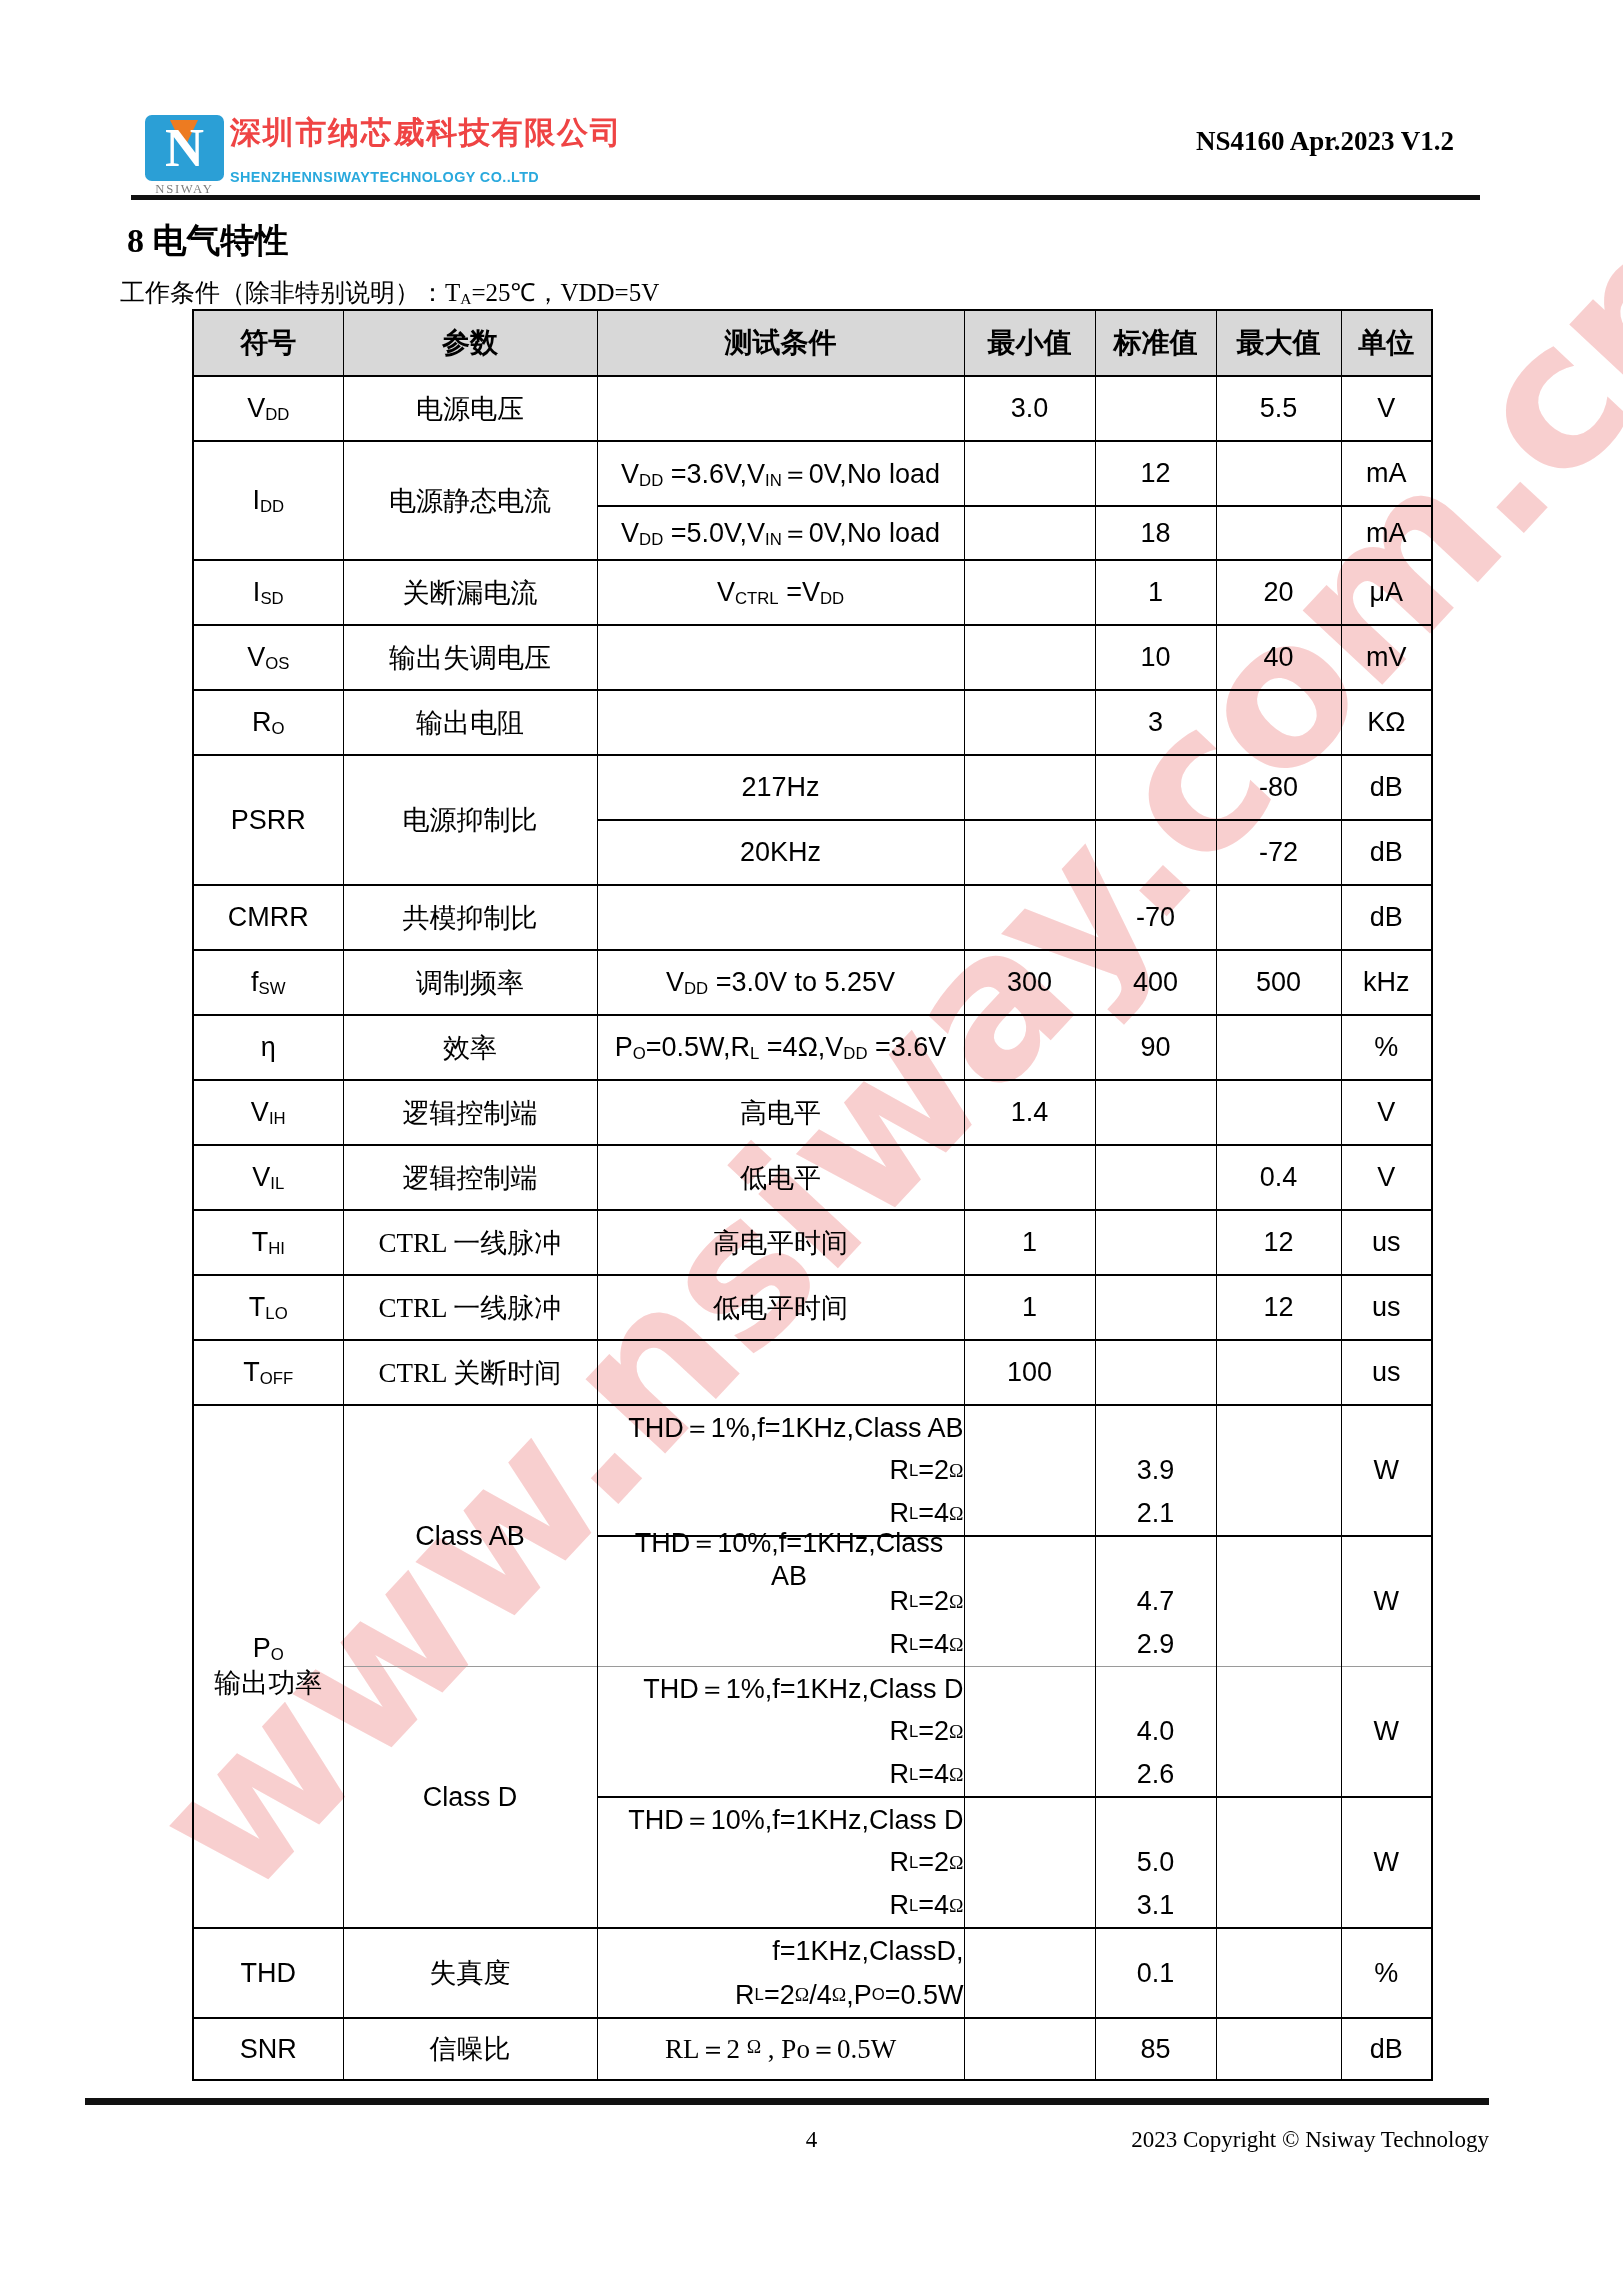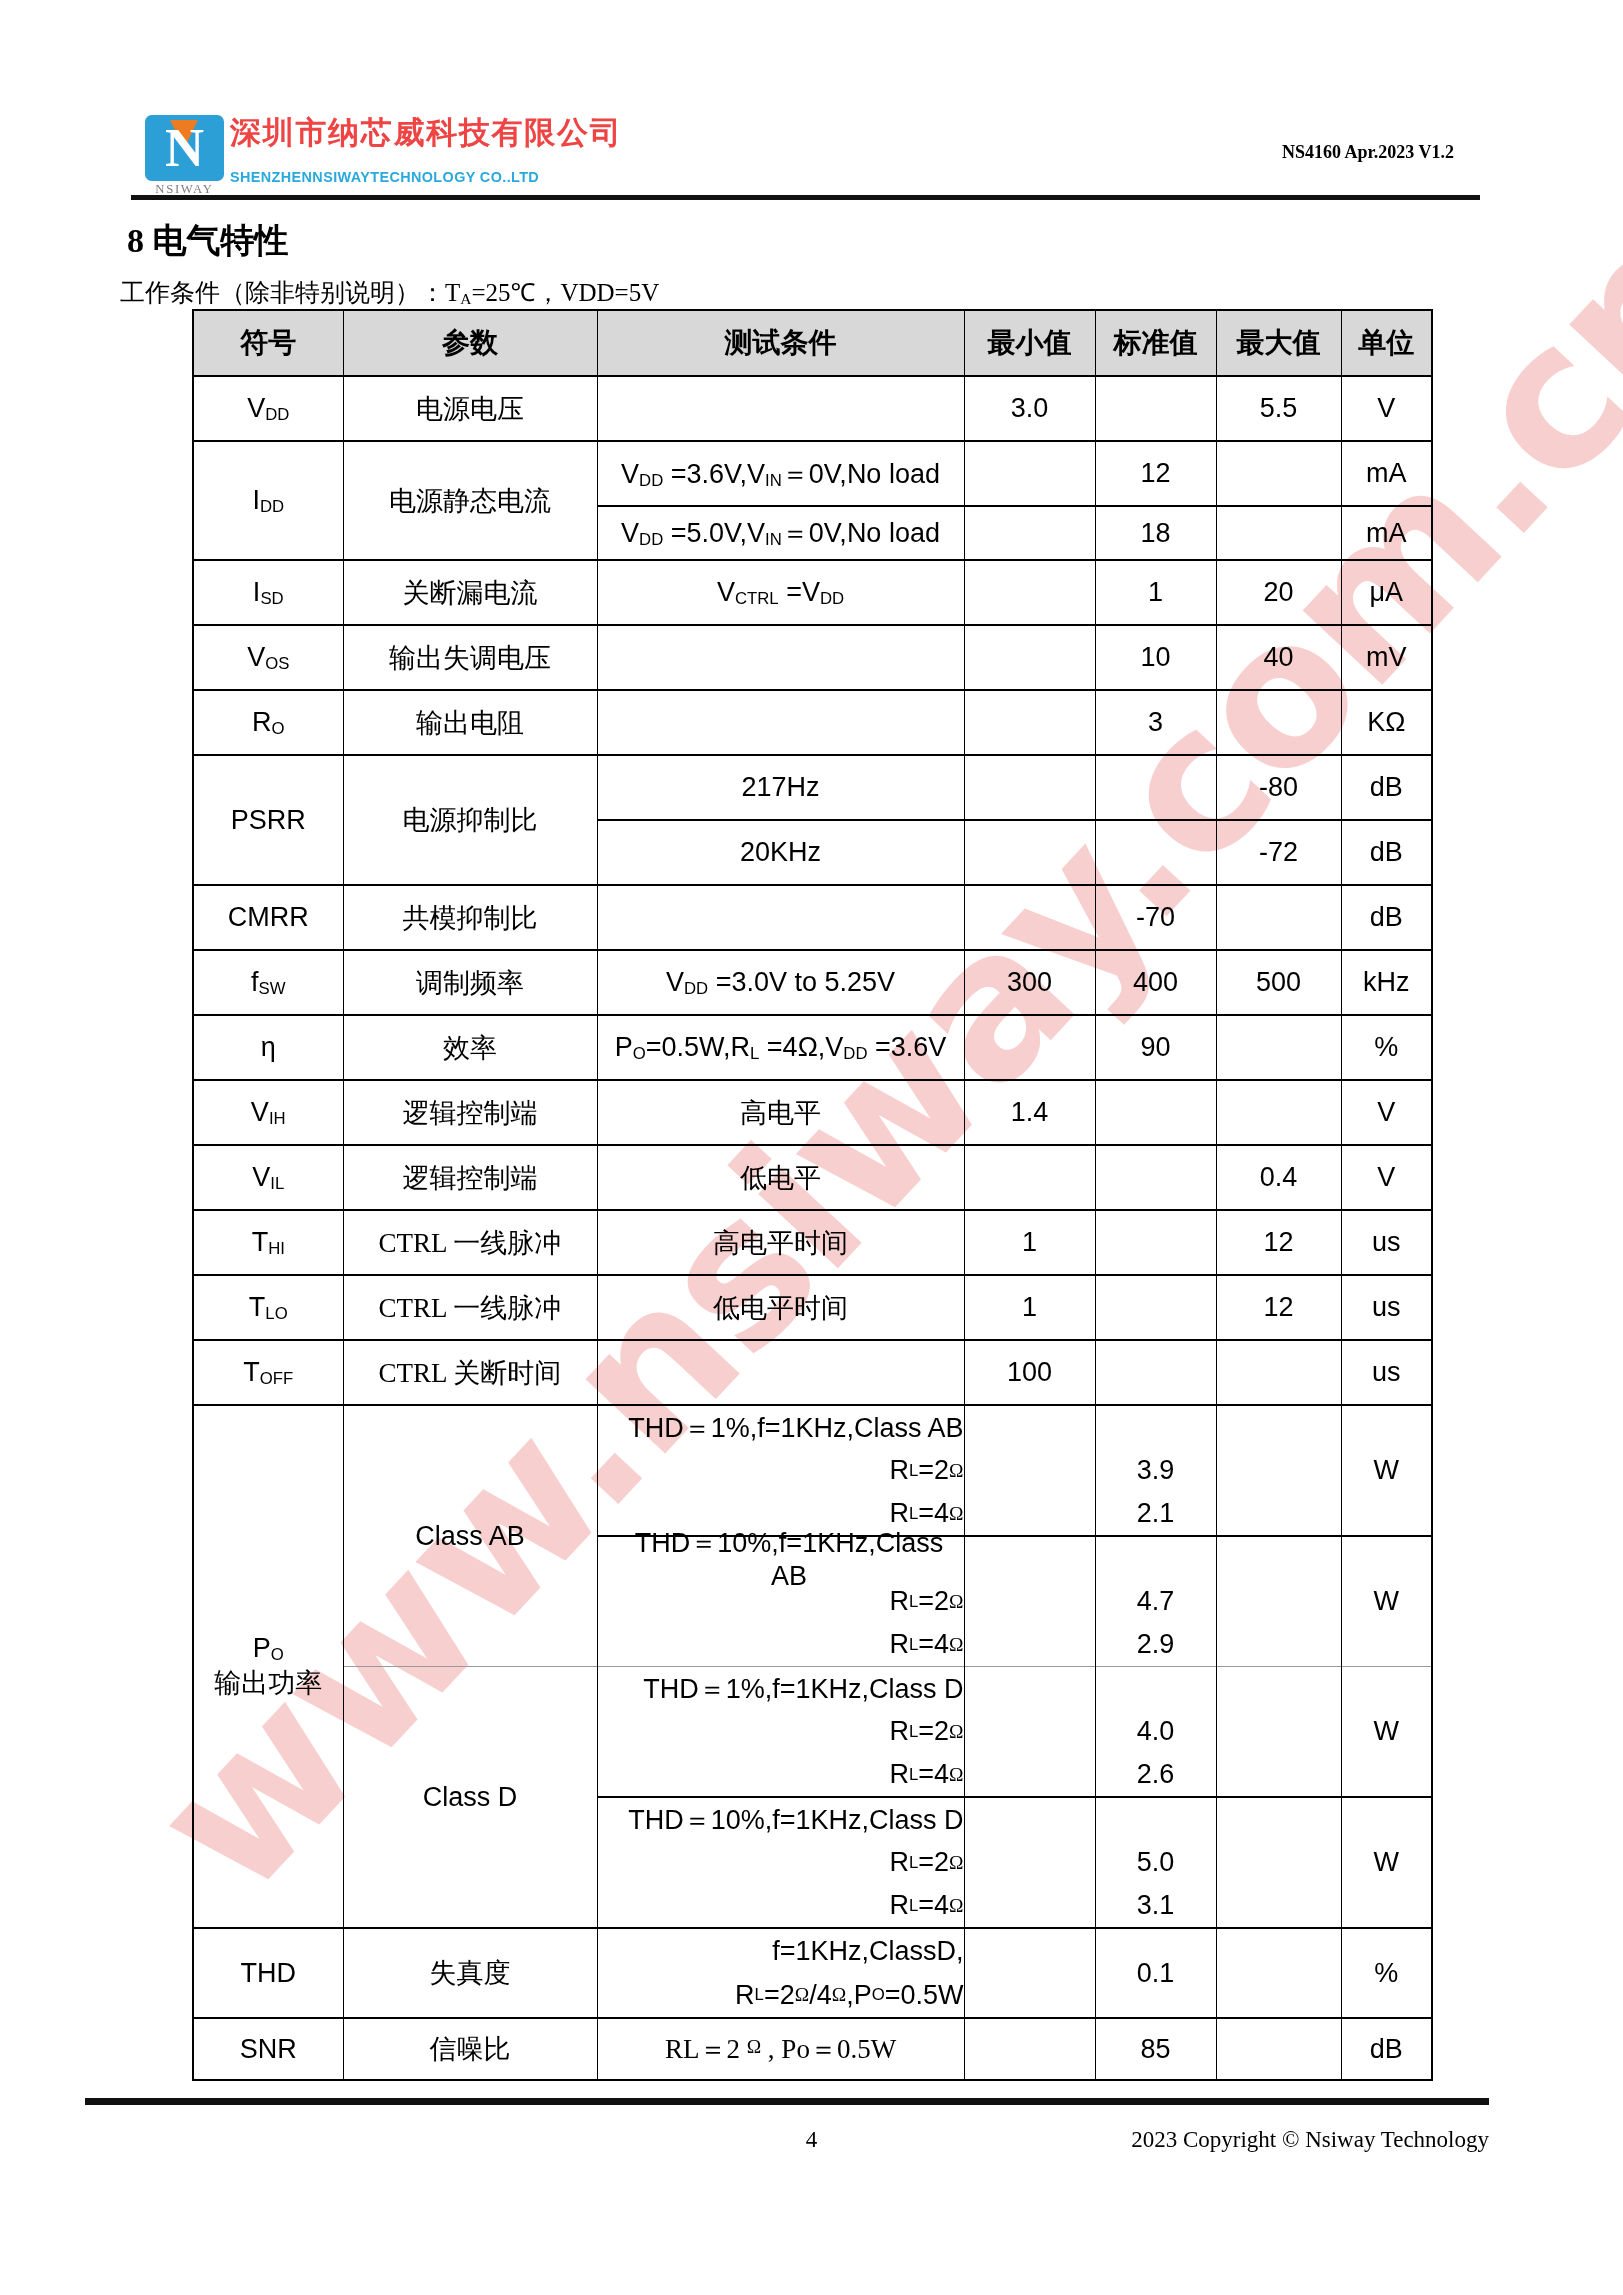--- a/index.html
+++ b/index.html
@@ -17,21 +17,21 @@
             border-left:14.4px solid transparent;border-right:14.4px solid transparent;
             border-top:29px solid #ed7b21;}
   .logo-n{position:absolute;left:0;top:1.7px;width:79px;text-align:center;color:#fff;
           font-size:54px;font-weight:900;font-family:"Liberation Serif",serif;line-height:63px;}
   .logo-brand{width:79px;text-align:center;font-family:"Liberation Serif",serif;
               font-size:12.7px;letter-spacing:1.7px;color:#7d7d7d;line-height:17px;}
   .company{position:absolute;left:230px;top:117px;line-height:1;}
   .company-cn{font-size:31px;font-weight:bold;color:#ef4444;letter-spacing:1.7px;
               font-family:"Liberation Sans",sans-serif;}
   .company-en{font-size:14.4px;font-weight:bold;color:#29a9dd;margin-top:22px;letter-spacing:0.4px;}
-  .docref{position:absolute;right:169px;top:142px;font-size:18px;font-weight:bold;
+  .docref{position:absolute;right:169px;top:126px;font-size:27px;font-weight:bold;
           font-family:"Liberation Serif",serif;}
   .head-rule{position:absolute;left:131px;top:195px;width:1349px;height:5px;background:#111;}
   
   .sec-title{position:absolute;left:127px;top:218px;font-size:34px;font-weight:bold;
              font-family:"Liberation Serif",serif;}
   .sec-cond{position:absolute;left:120px;top:274px;font-size:25px;
             font-family:"Liberation Serif",serif;}
   
   table.spec{position:absolute;left:192px;top:309px;width:1239px;border-collapse:collapse;
              table-layout:fixed;border:2.5px solid #000;}

